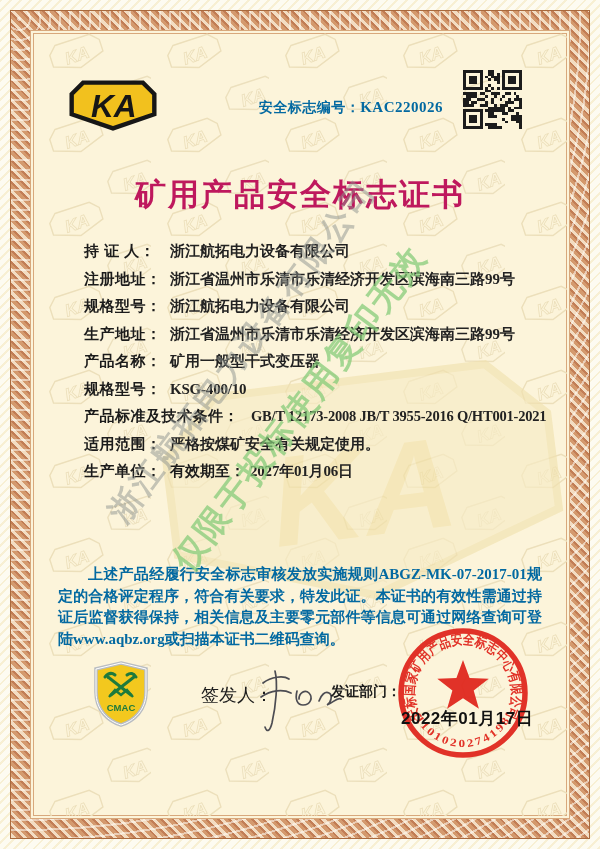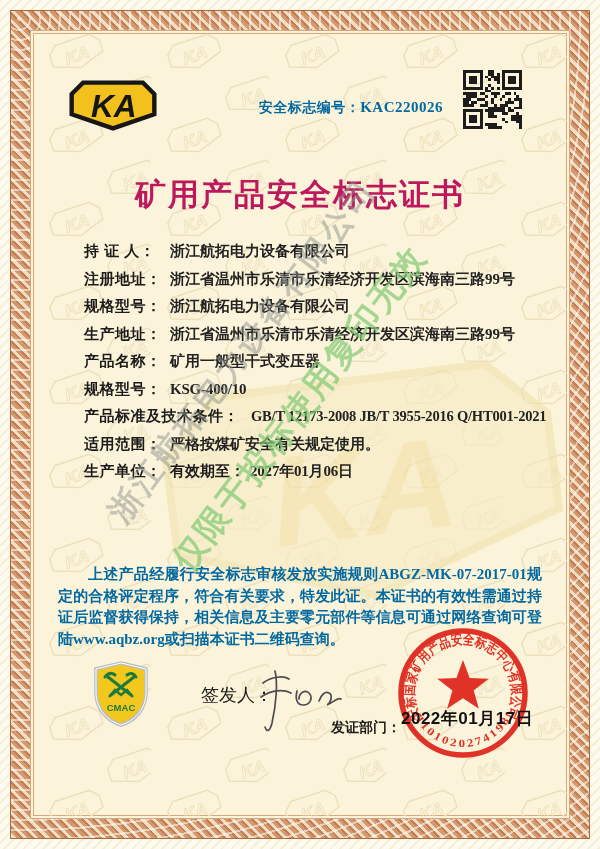--- a/index.html
+++ b/index.html
@@ -38,21 +38,21 @@
   .row-date .val1{width:150px;}
   .row-date .lbl2{flex:0 0 80px;font-weight:bold;}
   
   .para{position:absolute;left:25px;top:531px;width:484px;
     font-family:"Liberation Serif",serif;font-weight:bold;font-size:15px;line-height:21.5px;
     text-align:justify;text-indent:2em;color:#0369a1;}
   
   .cmac{position:absolute;left:58px;top:628px;width:60px;height:66px;}
   .sign-lbl{position:absolute;left:168px;top:650px;font-size:18px;font-weight:normal;}
   .signature{position:absolute;left:212px;top:620px;width:105px;height:95px;}
-  .dept-lbl{position:absolute;left:298px;top:650px;font-size:14px;font-weight:bold;margin-top:36px;}
+  .dept-lbl{position:absolute;left:298px;top:650px;font-size:14px;font-weight:bold;}
   .stamp{position:absolute;left:360px;top:590px;width:140px;height:140px;opacity:.93;}
   .stamp-date{position:absolute;left:368px;top:674px;font-size:17px;font-weight:bold;color:#111;
     letter-spacing:.5px;}
   
   .wm{position:absolute;pointer-events:none;white-space:nowrap;font-family:"Liberation Serif",serif;
     font-weight:bold;z-index:6;}
   .wm-gray{left:-15px;top:296px;width:450px;text-align:center;font-size:32px;letter-spacing:3px;
     color:rgba(140,146,142,.5);transform:rotate(-53deg);}
   .wm-green{left:70px;top:355px;width:390px;text-align:center;font-size:34px;letter-spacing:2px;
     color:rgba(130,203,118,.72);transform:rotate(-53deg);}

